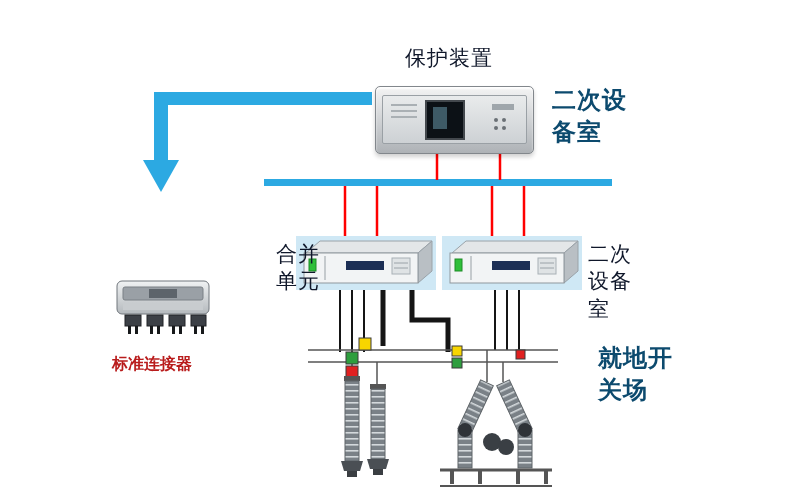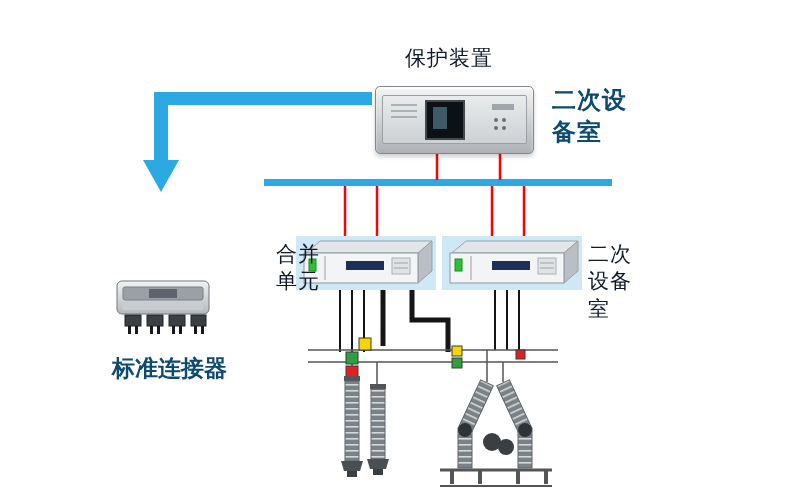--- a/index.html
+++ b/index.html
@@ -9,21 +9,21 @@
   }
   .lbl{
     position:absolute;color:#0f172a;word-break:break-all;line-height:1.3;
     font-size:21px;letter-spacing:1px;
   }
   .lbl-red{
     position:absolute;color:#0c4a6e;font-weight:bold;word-break:break-all;
     line-height:1.35;font-size:24px;letter-spacing:1px;
   }
   .note-red{
-    position:absolute;color:#0c4a6e;font-weight:bold;font-size:23px;line-height:1.45;
+    position:absolute;color:#b91c1c;font-weight:bold;font-size:16px;line-height:1.45;
     white-space:nowrap;
   }
   
   .prot-dev{
     position:absolute;left:375px;top:86px;width:157px;height:66px;
     background:linear-gradient(#f4f4f4,#c9cccf 60%,#aeb2b6);
     border:1px solid #82878c;border-radius:5px;
     box-shadow:inset 0 2px 2px rgba(255,255,255,.9), 0 3px 4px rgba(0,0,0,.18);
   }
   .pd-panel{
@@ -230,14 +230,15 @@
 
 
   <div class="lbl" style="left:264px;top:240px;width:46px;margin-left:12px;">合并单元</div>
 
   <div class="lbl" style="left:588px;top:240px;width:46px;">二次设备室</div>
 
   <div class="note-red" style="left:112px;top:352px;">
     <div>标准连接器</div>
   </div>
 
+  <div class="lbl-red" style="left:598px;top:342px;width:80px;">就地开关场</div>
 
 </div>
 
 </body></html>

